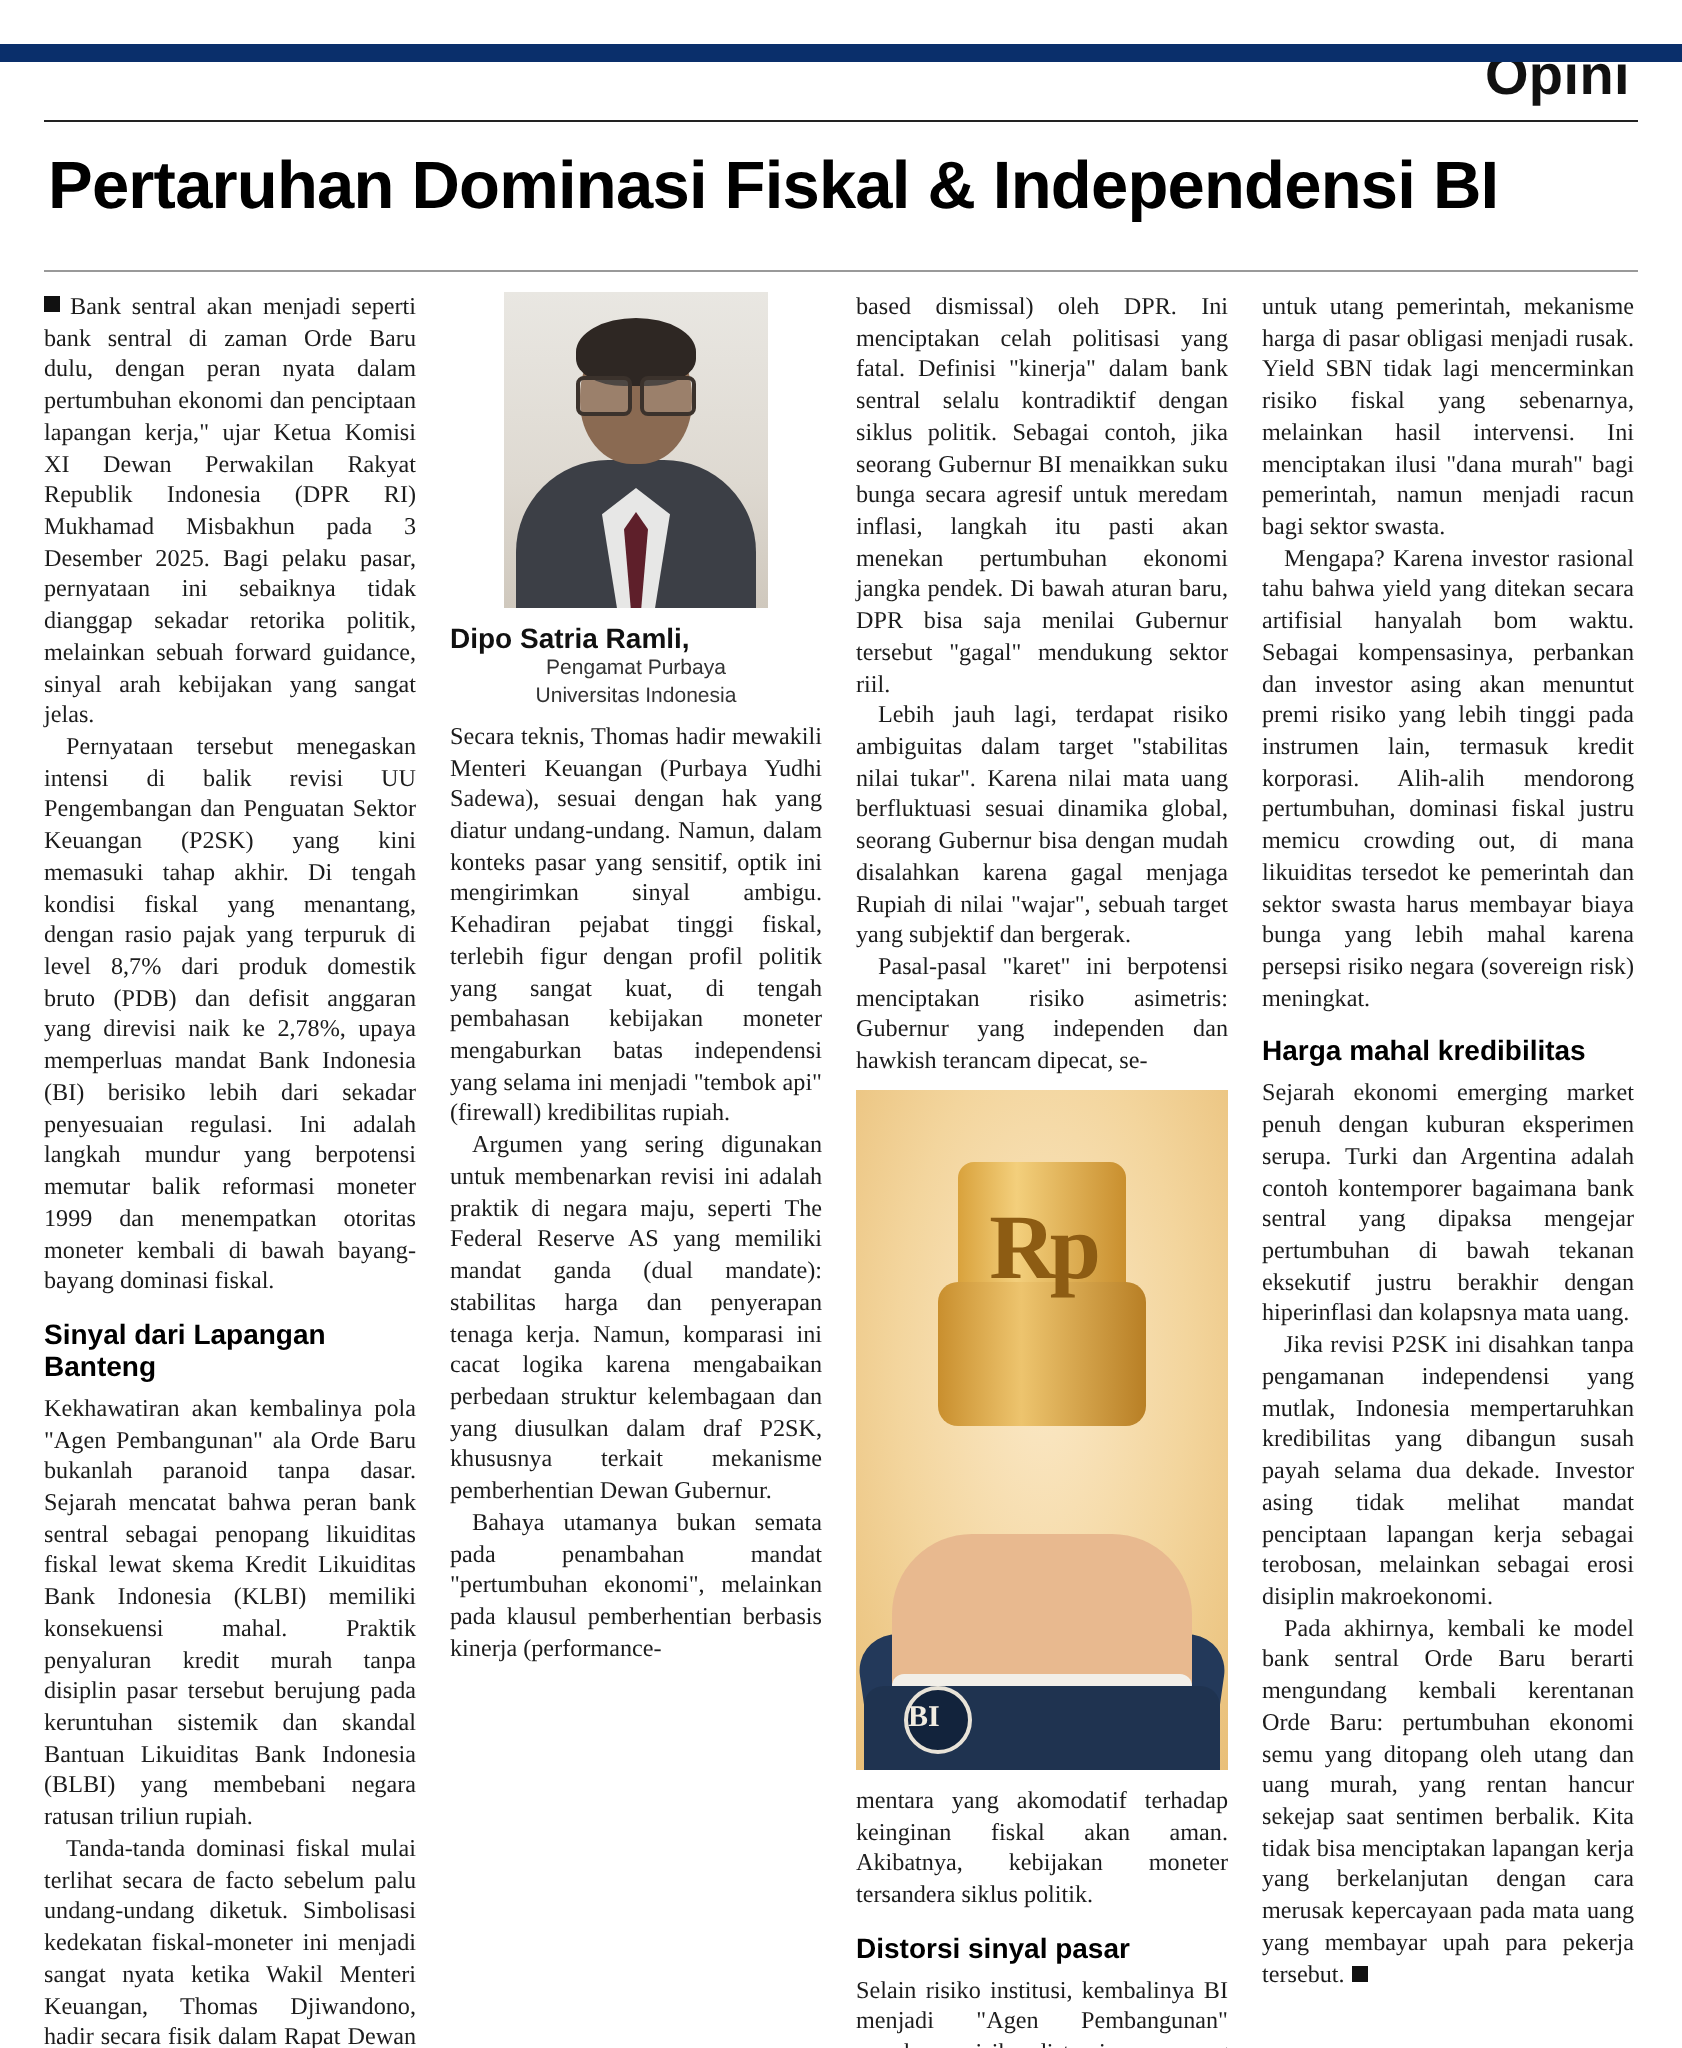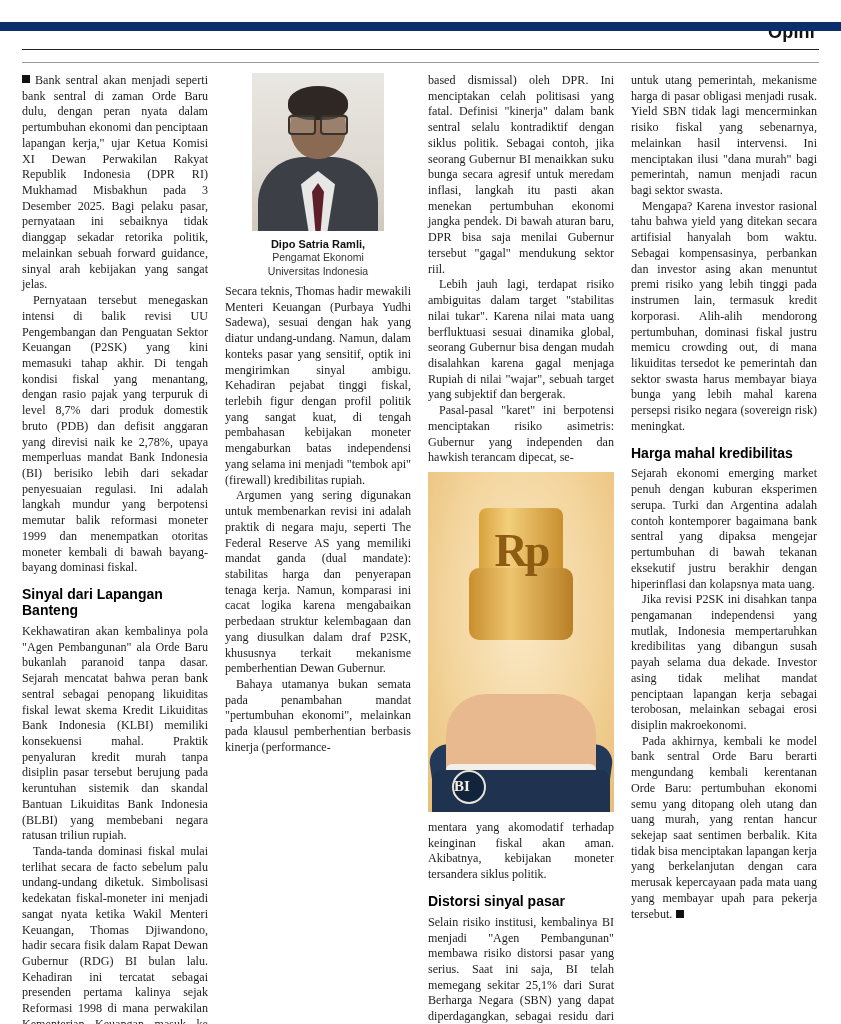--- a/index.html
+++ b/index.html
@@ -28,21 +28,21 @@
     left: 0;
     width: 841px;
     height: 9px;
     background: #0a2f6b;
   }
   .section-head {
     margin-top: 22px;
     text-align: right;
     font-family: "Liberation Sans", sans-serif;
     font-weight: bold;
-    font-size: 18px;
+    font-size: 28px;
     letter-spacing: 0.2px;
     color: #111;
     padding-right: 4px;
   }
   .rule {
     margin-top: 6px;
     border-top: 1.5px solid #222;
     width: 100%;
   }
   .headline {
@@ -180,24 +180,24 @@
     position: absolute;
     bottom: 0;
     left: 50%;
     transform: translateX(-50%);
     width: 12px;
     height: 48px;
     background: #5e1f2a;
     clip-path: polygon(50% 0, 100% 18%, 72% 100%, 28% 100%, 0 18%);
   }
   .caption-name {
-    text-align: center;
-    font-family: "Liberation Sans", sans-serif;
-    font-weight: bold;
-    font-size: 11px;
+    text-align: left;
+    font-family: "Liberation Sans", sans-serif;
+    font-weight: bold;
+    font-size: 14px;
     line-height: 1.3;
     margin-top: 6px;
     color: #111;
   }
   .caption-sub {
     text-align: center;
     font-family: "Liberation Sans", sans-serif;
     font-size: 10.5px;
     line-height: 1.32;
     color: #333;
@@ -318,20 +318,21 @@
 </style>
 </head>
 <body>
 
 <div class="page">
   <div class="topbar"></div>
 
   <div class="section-head">Opini</div>
   <div class="rule"></div>
 
+  <h1 class="headline">Pertaruhan Dominasi Fiskal &amp; Independensi BI</h1>
   <div class="rule2"></div>
 
   <div class="cols">
 
     <div class="col">
       <p class="dropcap-para"><span class="sqbullet"></span><span>Bank sentral akan menjadi seperti bank sentral di zaman Orde Baru dulu, dengan peran nyata dalam pertumbuhan ekonomi dan penciptaan lapangan kerja," ujar Ketua Komisi XI Dewan Perwakilan Rakyat Republik Indonesia (DPR RI) Mukhamad Misbakhun pada 3 Desember 2025. Bagi pelaku pasar, pernyataan ini sebaiknya tidak dianggap sekadar retorika politik, melainkan sebuah forward guidance, sinyal arah kebijakan yang sangat jelas.</span></p>
       <p>Pernyataan tersebut menegaskan intensi di balik revisi UU Pengembangan dan Penguatan Sektor Keuangan (P2SK) yang kini memasuki tahap akhir. Di tengah kondisi fiskal yang menantang, dengan rasio pajak yang terpuruk di level 8,7% dari produk domestik bruto (PDB) dan defisit anggaran yang direvisi naik ke 2,78%, upaya memperluas mandat Bank Indonesia (BI) berisiko lebih dari sekadar penyesuaian regulasi. Ini adalah langkah mundur yang berpotensi memutar balik reformasi moneter 1999 dan menempatkan otoritas moneter kembali di bawah bayang-bayang dominasi fiskal.</p>
       <h2 class="subhead">Sinyal dari Lapangan Banteng</h2>
       <p>Kekhawatiran akan kembalinya pola "Agen Pembangunan" ala Orde Baru bukanlah paranoid tanpa dasar. Sejarah mencatat bahwa peran bank sentral sebagai penopang likuiditas fiskal lewat skema Kredit Likuiditas Bank Indonesia (KLBI) memiliki konsekuensi mahal. Praktik penyaluran kredit murah tanpa disiplin pasar tersebut berujung pada keruntuhan sistemik dan skandal Bantuan Likuiditas Bank Indonesia (BLBI) yang membebani negara ratusan triliun rupiah.</p>
       <p>Tanda-tanda dominasi fiskal mulai terlihat secara de facto sebelum palu undang-undang diketuk. Simbolisasi kedekatan fiskal-moneter ini menjadi sangat nyata ketika Wakil Menteri Keuangan, Thomas Djiwandono, hadir secara fisik dalam Rapat Dewan Gubernur (RDG) BI bulan lalu. Kehadiran ini tercatat sebagai presenden pertama kalinya sejak Reformasi 1998 di mana perwakilan Kementerian Keuangan masuk ke dalam "ruang sakral" penentuan suku bunga.</p>
@@ -341,21 +342,21 @@
       <div class="photo-wrap">
         <div class="portrait">
           <div class="p-body"></div>
           <div class="p-shirt"></div>
           <div class="p-tie"></div>
           <div class="p-head"></div>
           <div class="p-hair"></div>
           <div class="p-glass"></div>
         </div>
         <div class="caption-name">Dipo Satria Ramli,</div>
-        <div class="caption-sub">Pengamat Ekonomi</div>
+        <div class="caption-sub">Pengamat Purbaya</div>
         <div class="caption-sub">Universitas Indonesia</div>
       </div>
       <p>Secara teknis, Thomas hadir mewakili Menteri Keuangan (Purbaya Yudhi Sadewa), sesuai dengan hak yang diatur undang-undang. Namun, dalam konteks pasar yang sensitif, optik ini mengirimkan sinyal ambigu. Kehadiran pejabat tinggi fiskal, terlebih figur dengan profil politik yang sangat kuat, di tengah pembahasan kebijakan moneter mengaburkan batas independensi yang selama ini menjadi "tembok api" (firewall) kredibilitas rupiah.</p>
       <p>Argumen yang sering digunakan untuk membenarkan revisi ini adalah praktik di negara maju, seperti The Federal Reserve AS yang memiliki mandat ganda (dual mandate): stabilitas harga dan penyerapan tenaga kerja. Namun, komparasi ini cacat logika karena mengabaikan perbedaan struktur kelembagaan dan yang diusulkan dalam draf P2SK, khususnya terkait mekanisme pemberhentian Dewan Gubernur.</p>
       <p>Bahaya utamanya bukan semata pada penambahan mandat "pertumbuhan ekonomi", melainkan pada klausul pemberhentian berbasis kinerja (performance-</p>
     </div>
 
     <div class="col">
       <p>based dismissal) oleh DPR. Ini menciptakan celah politisasi yang fatal. Definisi "kinerja" dalam bank sentral selalu kontradiktif dengan siklus politik. Sebagai contoh, jika seorang Gubernur BI menaikkan suku bunga secara agresif untuk meredam inflasi, langkah itu pasti akan menekan pertumbuhan ekonomi jangka pendek. Di bawah aturan baru, DPR bisa saja menilai Gubernur tersebut "gagal" mendukung sektor riil.</p>
       <p>Lebih jauh lagi, terdapat risiko ambiguitas dalam target "stabilitas nilai tukar". Karena nilai mata uang berfluktuasi sesuai dinamika global, seorang Gubernur bisa dengan mudah disalahkan karena gagal menjaga Rupiah di nilai "wajar", sebuah target yang subjektif dan bergerak.</p>

